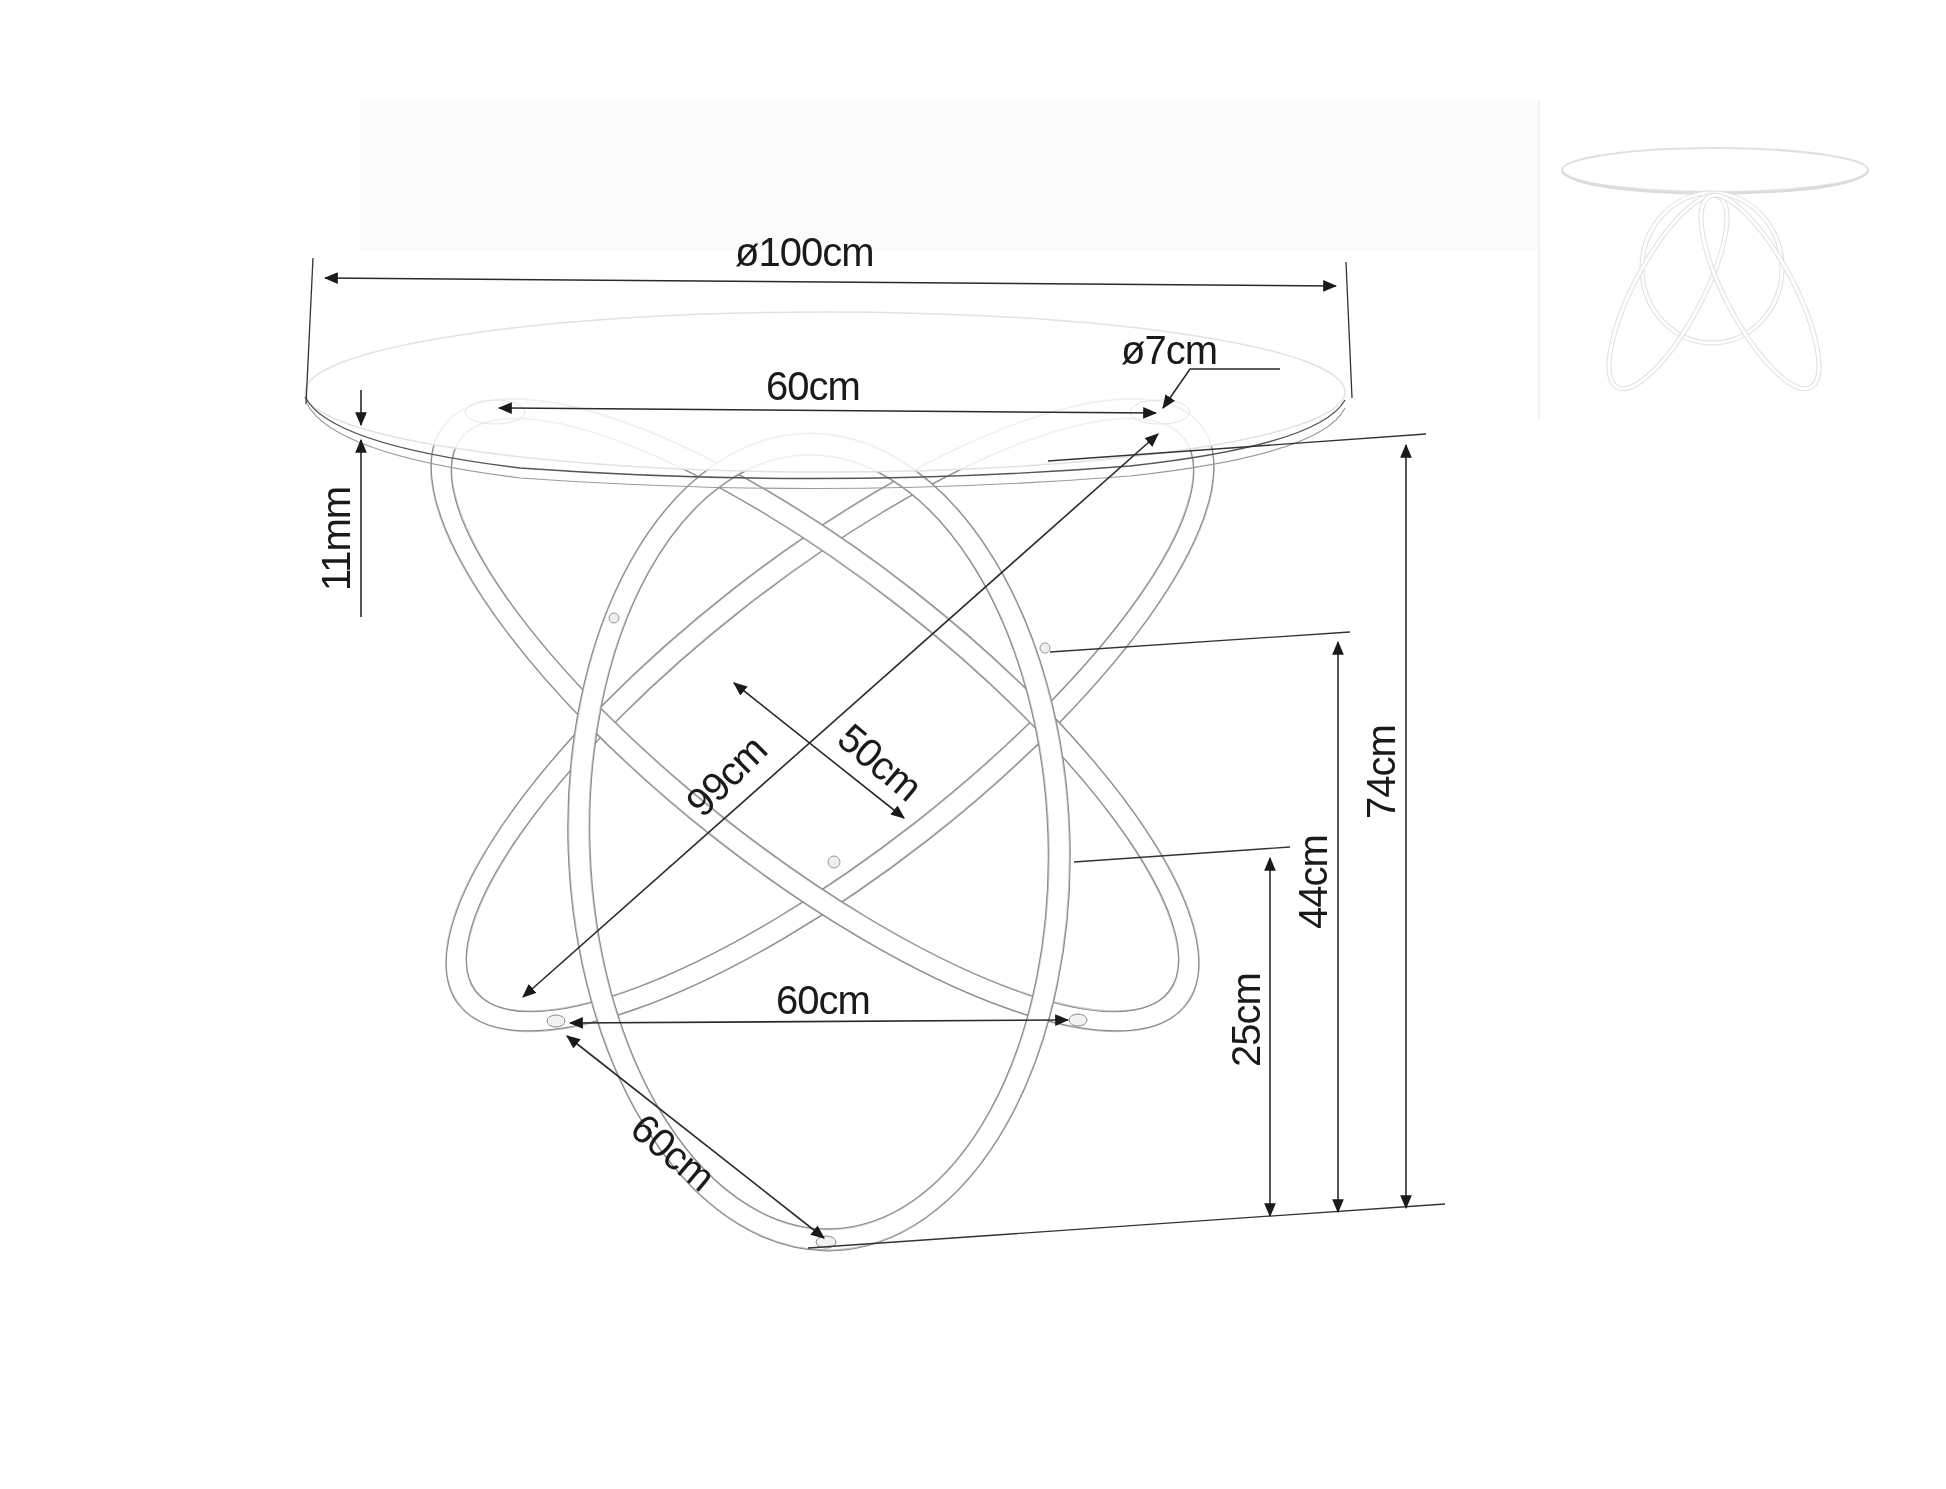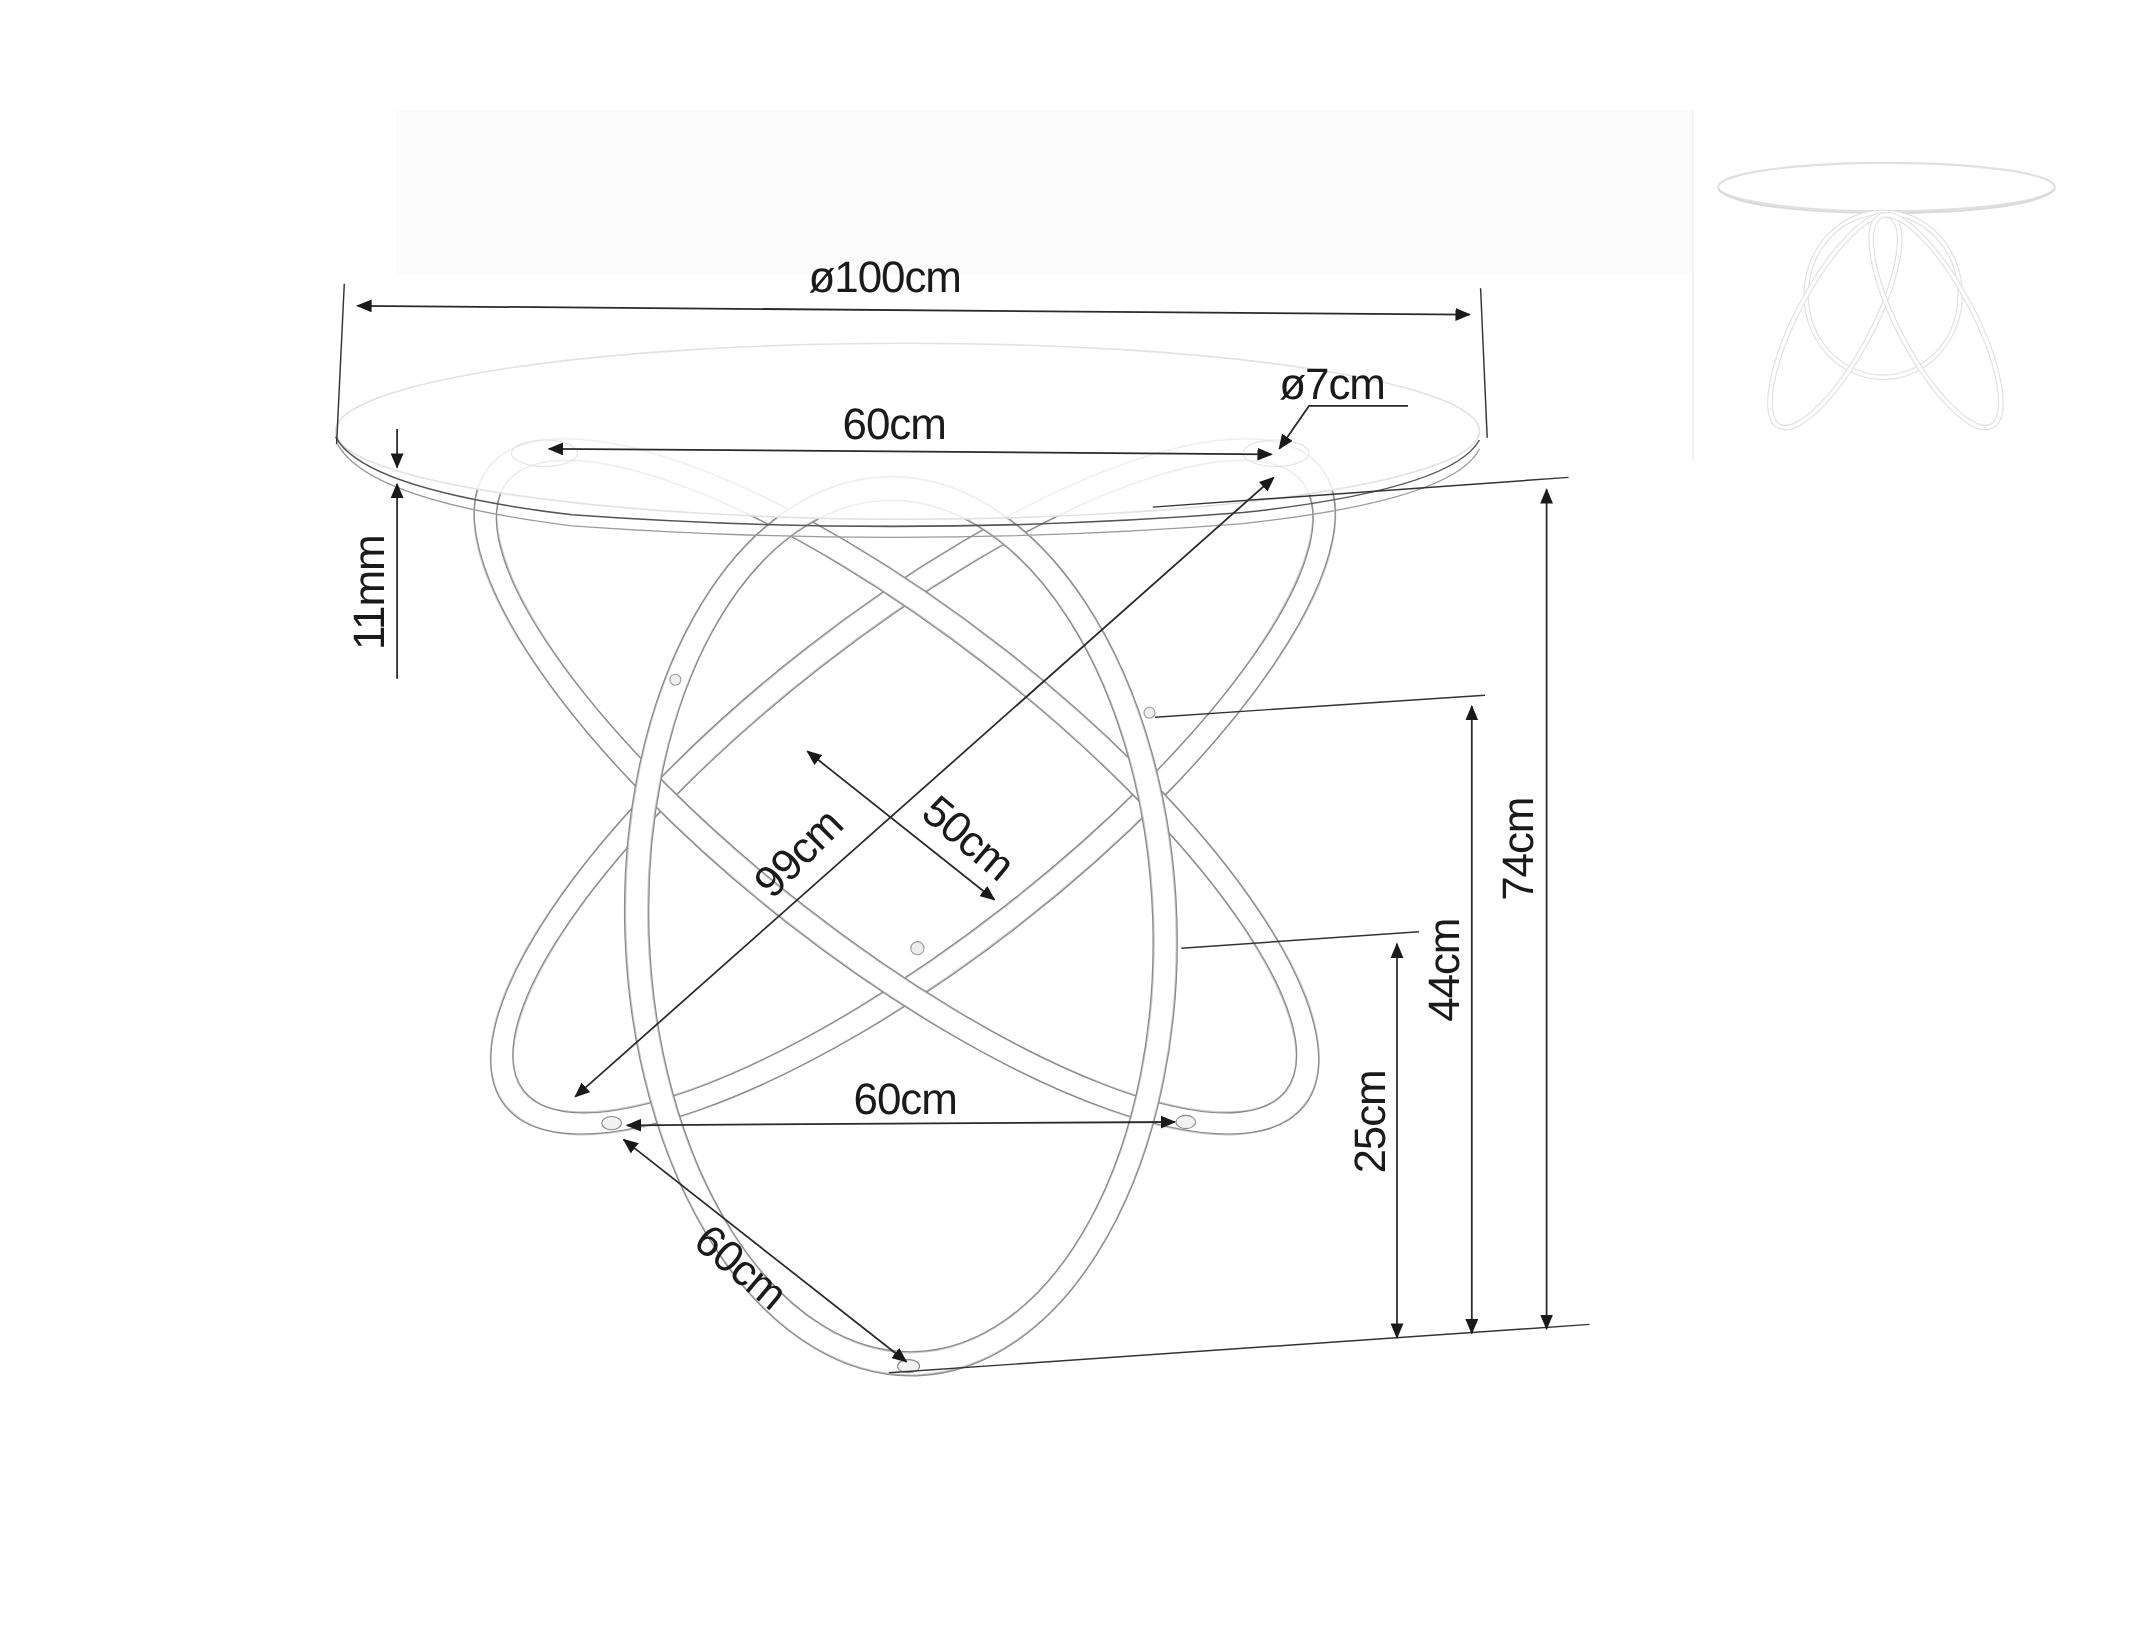--- a/index.html
+++ b/index.html
@@ -119,21 +119,21 @@
         <ellipse rx="108" ry="34" fill="none" stroke="#c6c6c6" stroke-width="5"></ellipse>
         <ellipse rx="108" ry="34" fill="none" stroke="#fff" stroke-width="3"></ellipse>
       </g>
     </g>
   </svg>
 
   <div class="dim-label" style="left:735px; top:232px;">ø100cm</div>
 
   <div class="dim-label" style="left:766px; top:366px;">60cm</div>
 
-  <div class="dim-label" style="left:1163px; top:330px;">ø7cm</div>
+  <div class="dim-label" style="left:1121px; top:330px;">ø7cm</div>
 
   <div class="dim-label" style="left:290px; top:525px; width:92px; text-align:center; transform:rotate(-90deg);">11mm</div>
 
   <div class="dim-label" style="left:678px; top:756px; width:96px; text-align:center; transform:rotate(-45deg);">99cm</div>
 
   <div class="dim-label" style="left:832px; top:742px; width:96px; text-align:center; transform:rotate(40deg);">50cm</div>
 
   <div class="dim-label" style="left:776px; top:980px;">60cm</div>
 
   <div class="dim-label" style="left:625px; top:1132px; width:96px; text-align:center; transform:rotate(40deg);">60cm</div>

